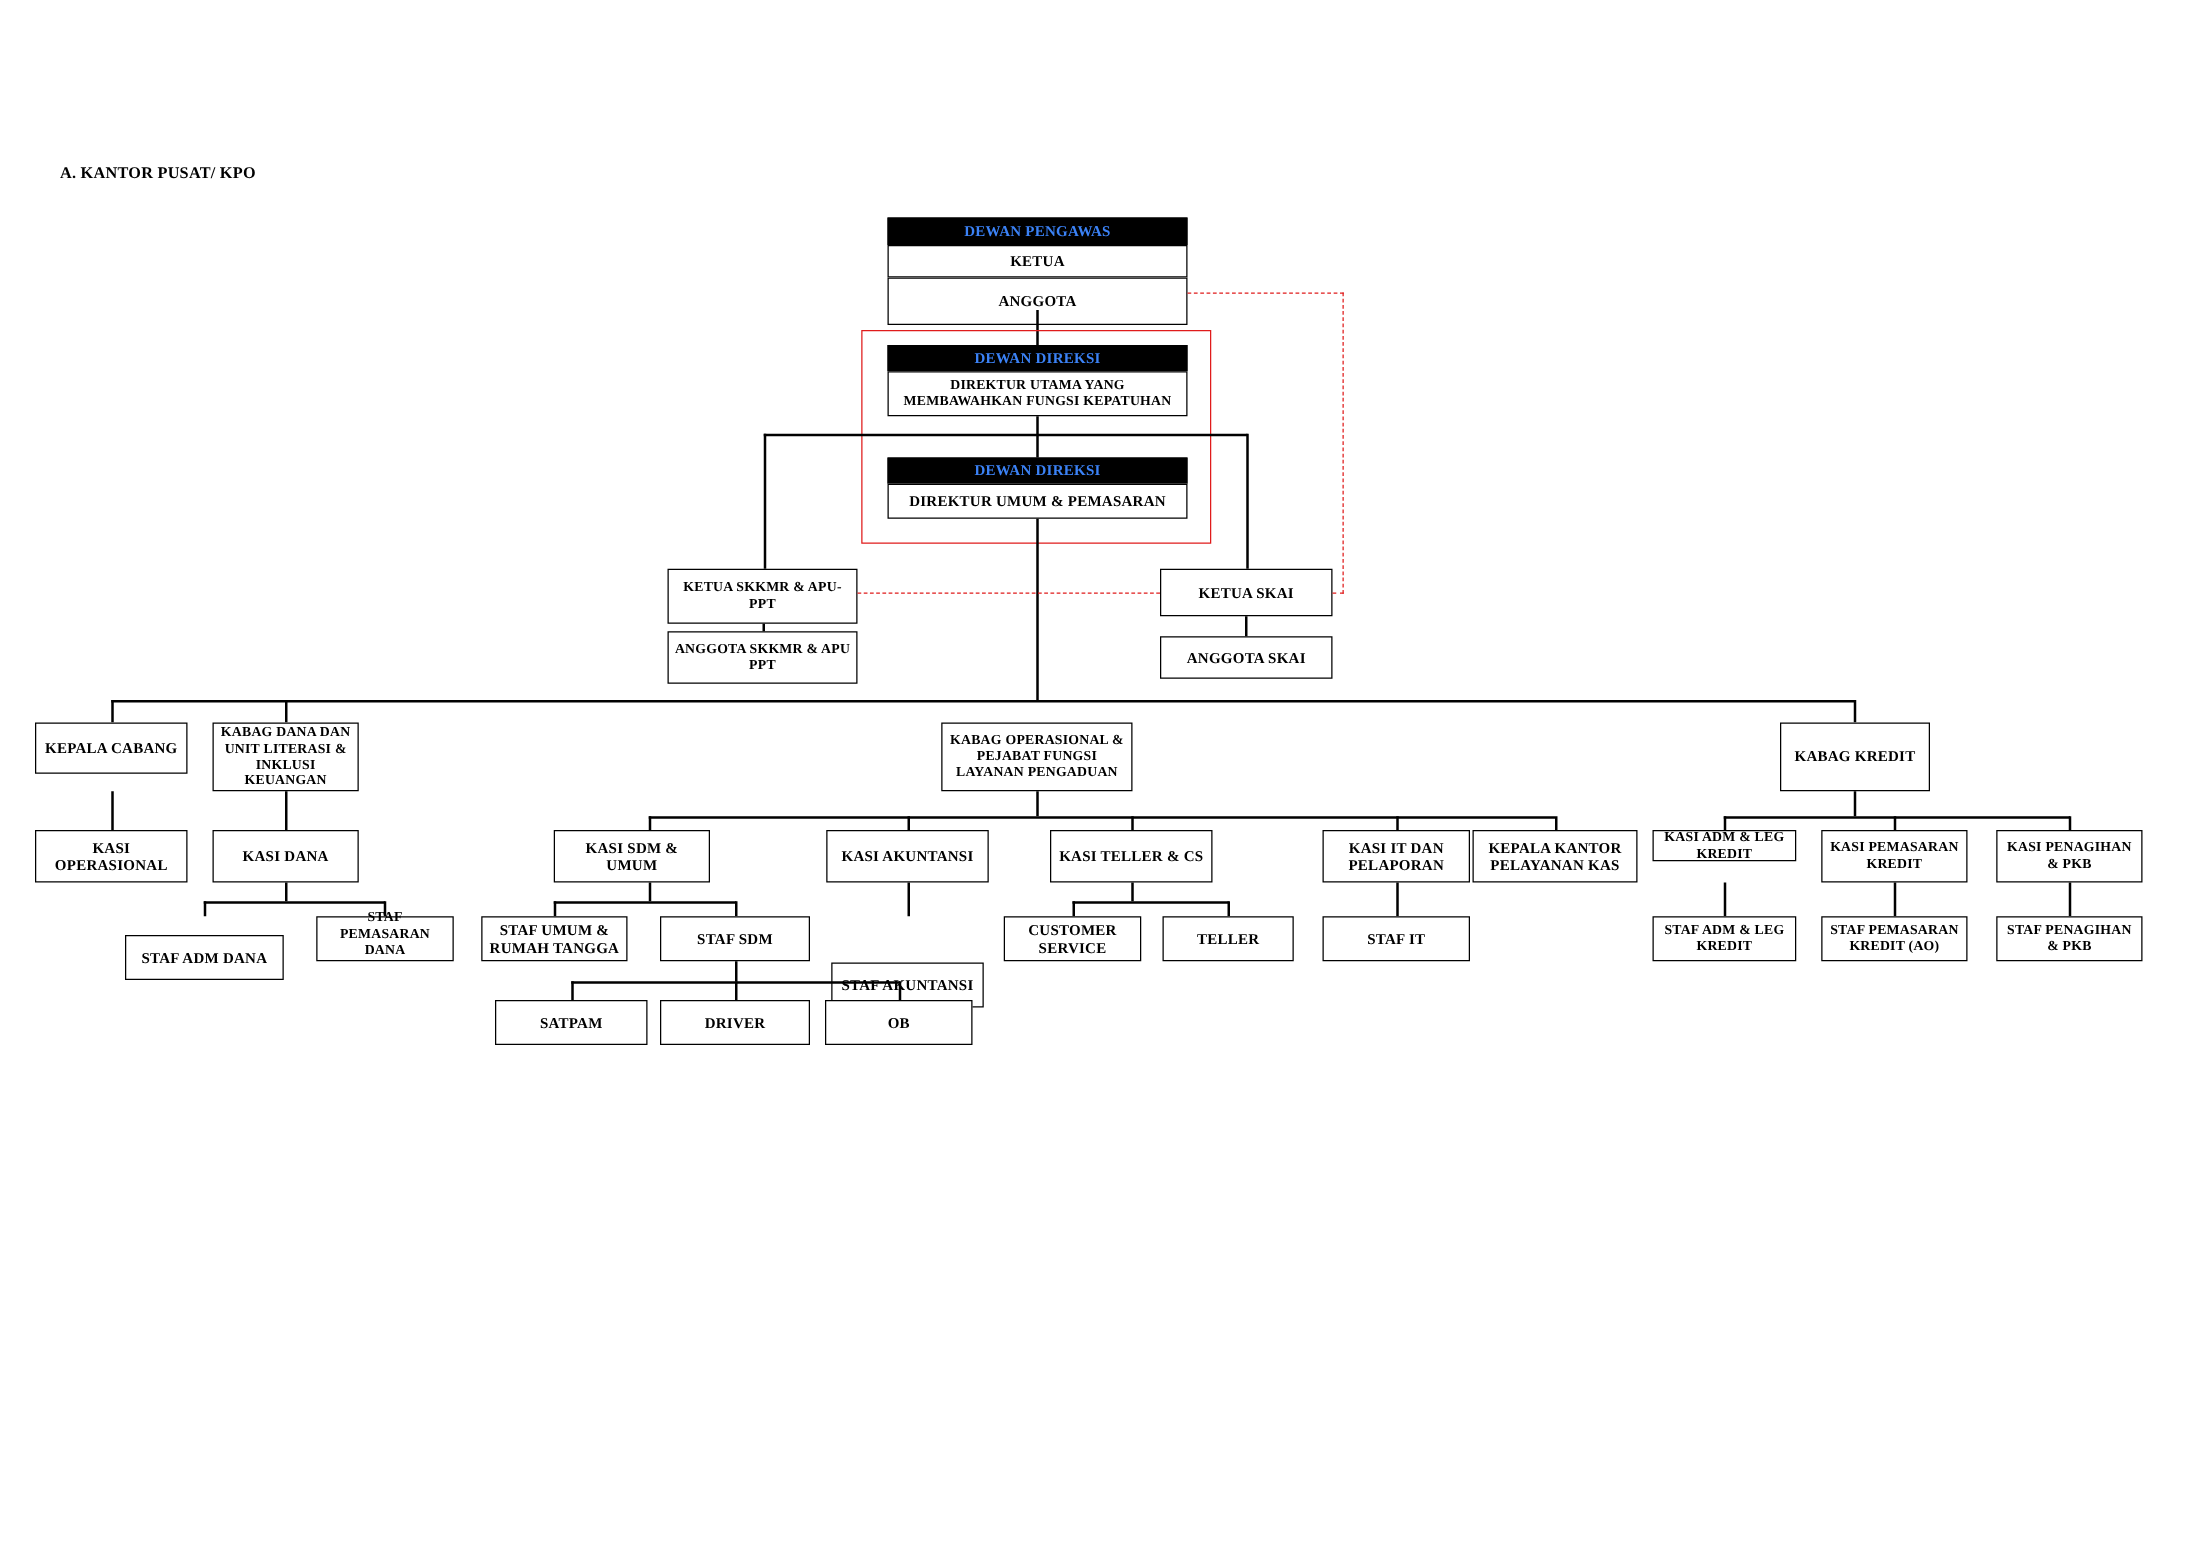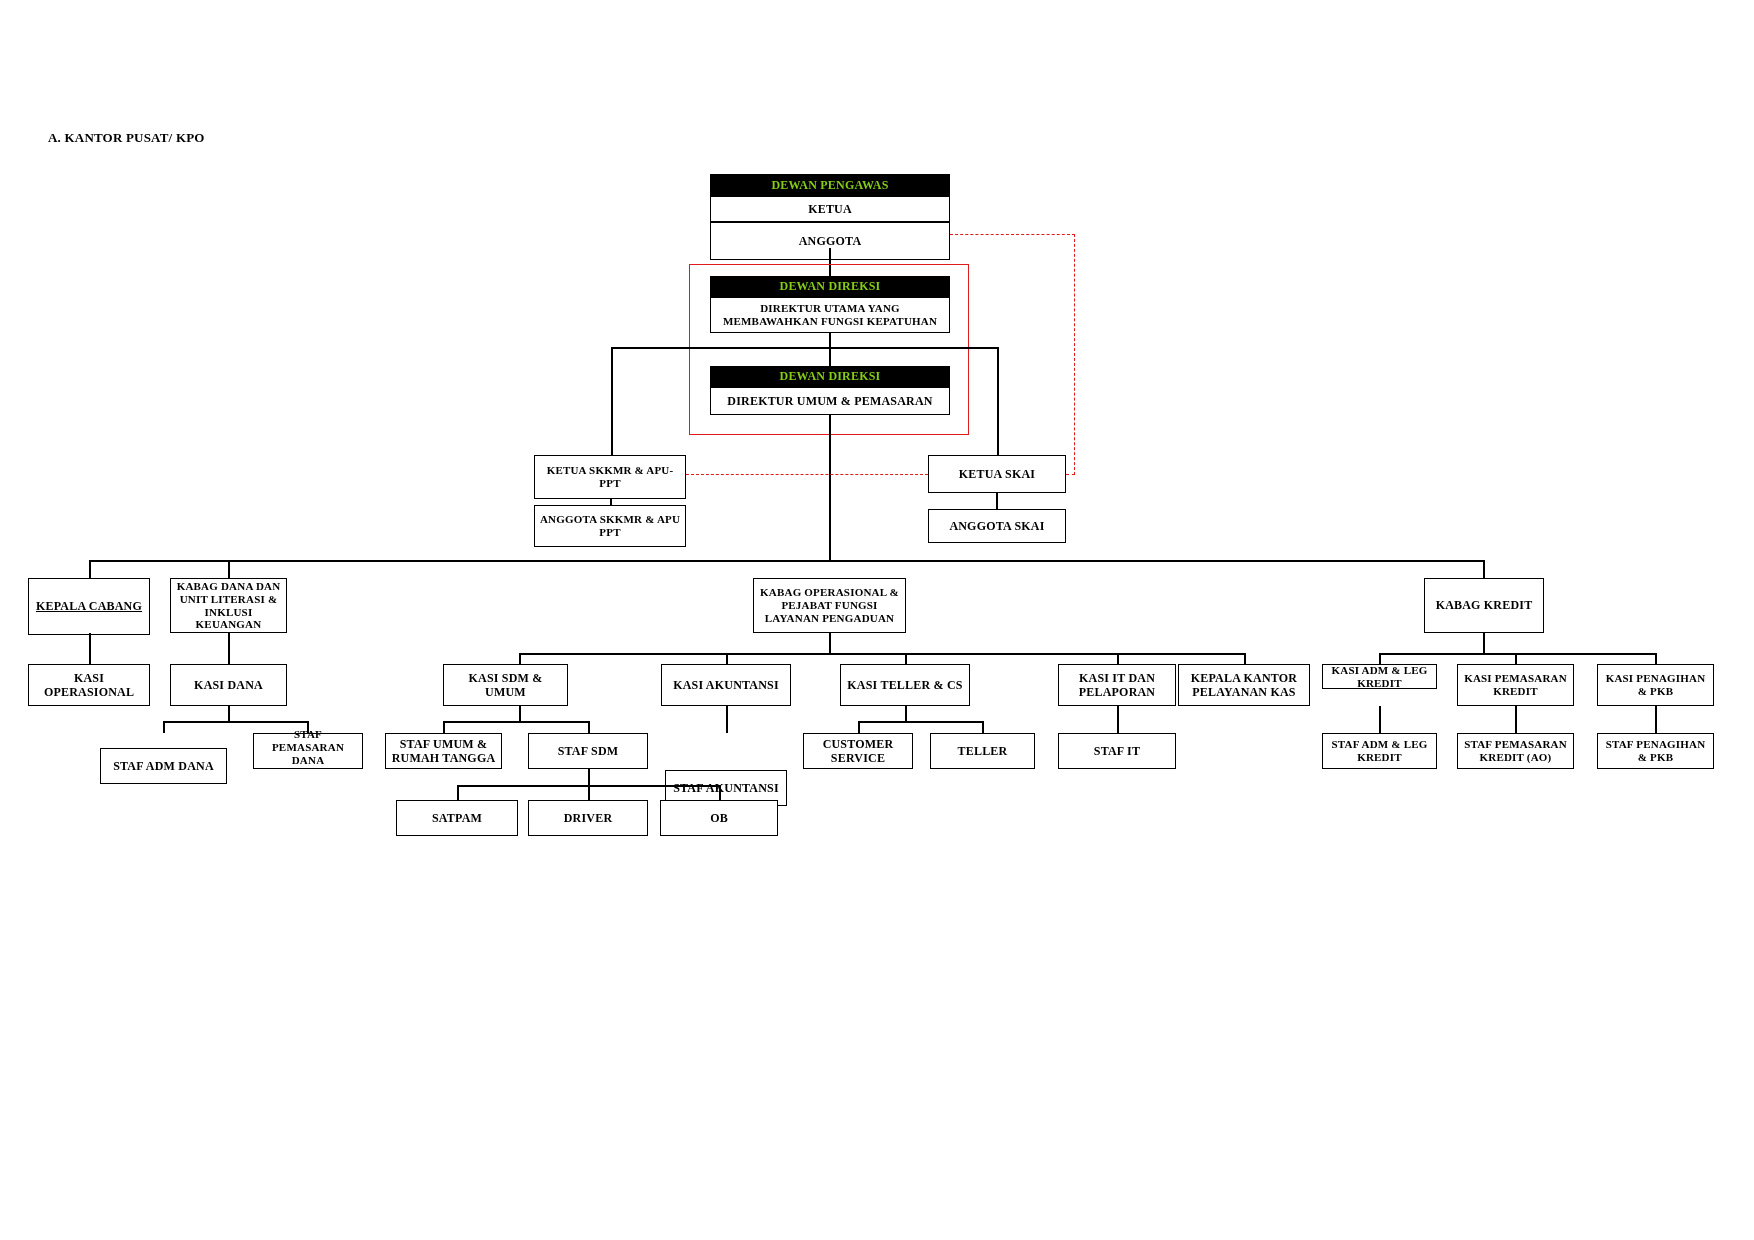--- a/index.html
+++ b/index.html
@@ -47,21 +47,21 @@
     font-weight: bold;
     line-height: 1.18;
     letter-spacing: 0.2px;
     padding: 1px 3px;
   }
   .node .txt { display: block; width: 100%; }
 
   
   .node.header-bar {
     background: #000000;
-    color: #84cc16;
+    color: #3b82f6;
     border: 1.6px solid #000000;
   }
 
   
   .ln {
     position: absolute;
     background: #000000;
   }
   .ln.v { width: 1.6px; }
   .ln.h { height: 1.6px; }
@@ -157,21 +157,21 @@
   <div class="dash v" style="left:1074px; top:234px; height:241px;"></div>
   <div class="dash h" style="left:1066px; top:474px; width:9px;"></div>
 
   <div class="dash h" style="left:686px; top:474px; width:242px;"></div>
 
   <div class="ln h" style="left:89px; top:560px; width:1395px;"></div>
   <div class="ln v" style="left:89px; top:560px; height:18px;"></div>
   <div class="ln v" style="left:228px; top:560px; height:18px;"></div>
   <div class="ln v" style="left:1483px; top:560px; height:18px;"></div>
 
-  <div class="node fs-12" style="left:28px; top:578px; width:122px; height:57px;text-decoration:underline;">
+  <div class="node fs-12" style="left:28px; top:578px; width:122px; height:41px;">
     <span class="txt">KEPALA CABANG</span>
   </div>
   <div class="node fs-11" style="left:170px; top:578px; width:117px; height:55px;">
     <span class="txt">KABAG DANA DAN UNIT LITERASI &amp; INKLUSI KEUANGAN</span>
   </div>
   <div class="node fs-11" style="left:753px; top:578px; width:153px; height:55px;">
     <span class="txt">KABAG OPERASIONAL &amp; PEJABAT FUNGSI LAYANAN PENGADUAN</span>
   </div>
   <div class="node fs-12" style="left:1424px; top:578px; width:120px; height:55px;">
     <span class="txt">KABAG KREDIT</span>

